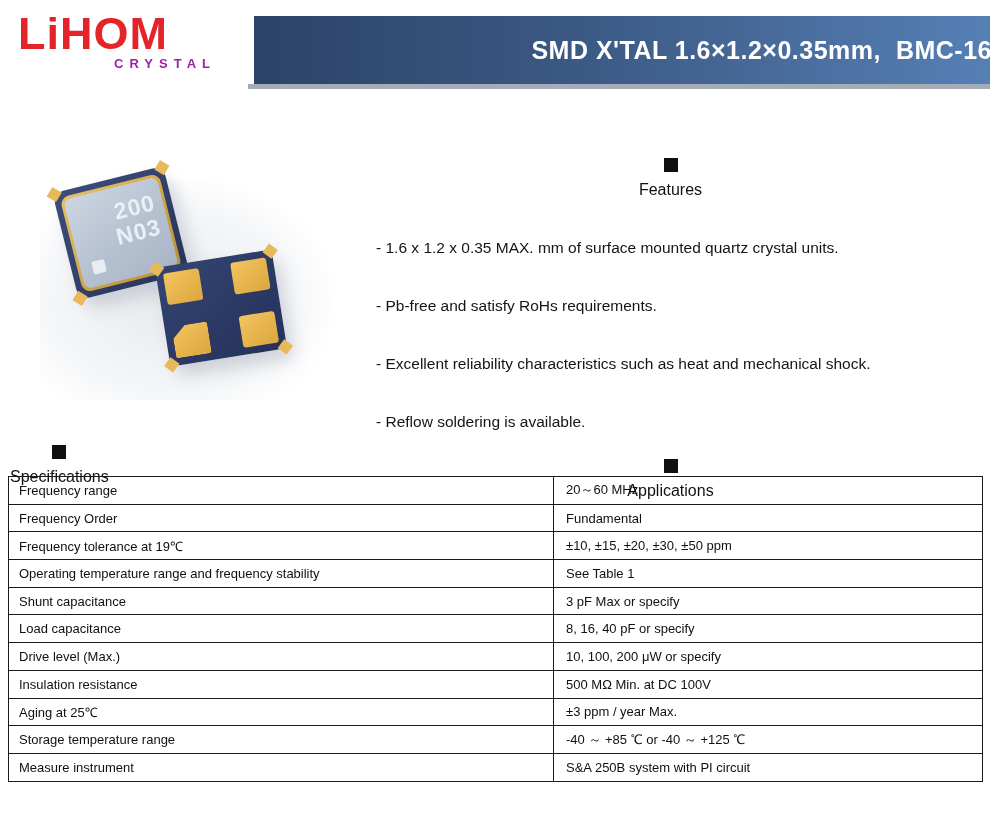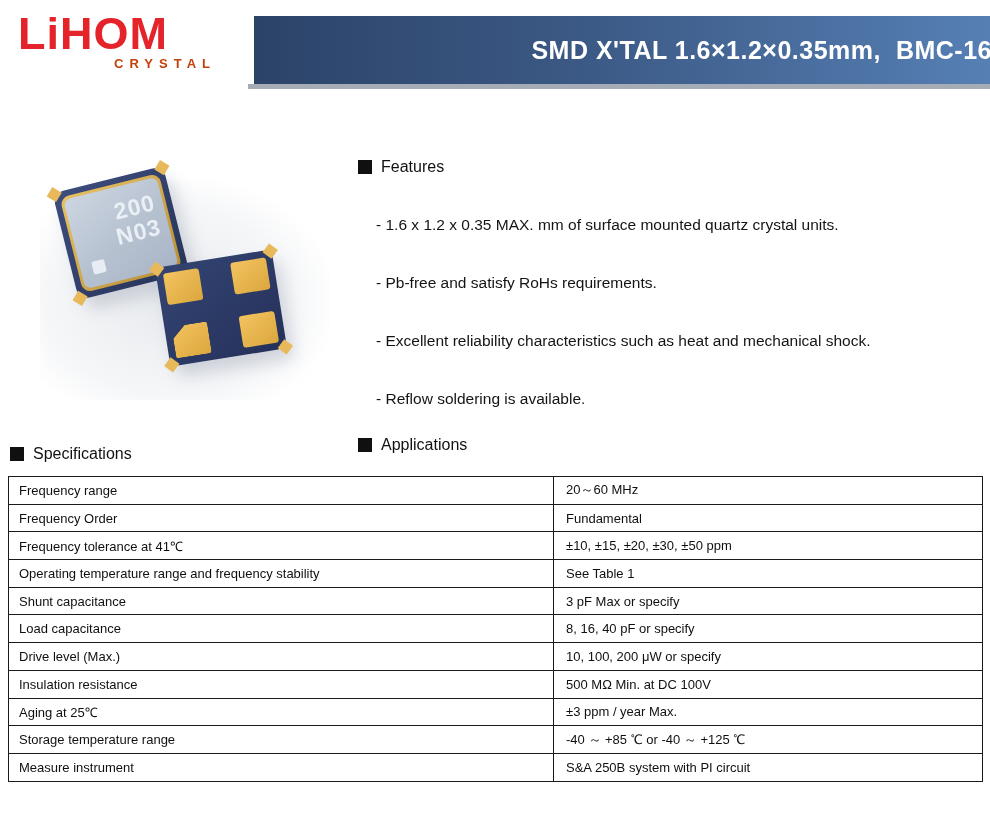--- a/index.html
+++ b/index.html
@@ -9,21 +9,21 @@
     font-family:"Liberation Sans", sans-serif; color:#111; overflow:hidden;padding-left:45px;
   }
 
   
   .logo { position:absolute; left:18px; top:10px; width:200px; text-align:right; }
   .logo-name {
     font-size:45px; line-height:48px; font-weight:bold; letter-spacing:1px;
     color:#e4232a; text-align:left;
   }
   .logo-sub {
-    font-size:13px; font-weight:bold; letter-spacing:6px; color:#c2410c;
+    font-size:13px; font-weight:bold; letter-spacing:6px; color:#a21caf;
     margin-top:-2px; padding-right:2px;
   }
 
   
   .title-bar {
     position:absolute; left:254px; top:16px; width:752px; height:68px;
     background:linear-gradient(to right,#2c4368 0%,#3c5a86 45%,#5781b6 100%);
     display:flex; align-items:center; justify-content:flex-end;
   }
   .title-bar::after {
@@ -83,21 +83,21 @@
     position:absolute; width:11px; height:11px; transform:rotate(45deg);
     background:#e7b95a; z-index:-0;
   }
   .castel.c1 { left:-4px;  top:-4px; }
   .castel.c2 { right:-4px; top:-4px; }
   .castel.c3 { right:-4px; bottom:-4px; }
   .castel.c4 { left:-4px;  bottom:-4px; }
 
   
   .text-col { position:absolute; left:358px; top:158px; width:625px; }
-  .sec-head { display:flex; align-items:center; gap:9px; font-size:16px; color:#111; }
+  .sec-head { display:flex; align-items:center; gap:9px; font-size:16px; color:#111;flex-direction:column; }
   .sq { width:14px; height:14px; background:#101010; flex:0 0 auto; }
   .feature-list, .app-list { list-style:none; margin-top:22px; padding-left:18px; }
   .feature-list li, .app-list li { font-size:15.5px; color:#141414; margin-bottom:15.5px; line-height:18px;margin-top:40px; }
   .apps-block { margin-top:28px; }
 
   
   .specs-head { position:absolute; left:10px; top:445px; }
   .spec-table {
     position:absolute; left:8px; top:476px; width:974px;
     border-collapse:collapse; table-layout:fixed;
@@ -189,21 +189,21 @@
     <tbody>
       <tr>
         <td>Frequency range</td>
         <td class="val">20～60 MHz</td>
       </tr>
       <tr>
         <td>Frequency Order</td>
         <td class="val">Fundamental</td>
       </tr>
       <tr>
-        <td>Frequency tolerance at 41℃</td>
+        <td>Frequency tolerance at 19℃</td>
         <td class="val">±10, ±15, ±20, ±30, ±50 ppm</td>
       </tr>
       <tr>
         <td>Operating temperature range and frequency stability</td>
         <td class="val">See Table 1</td>
       </tr>
       <tr>
         <td>Shunt capacitance</td>
         <td class="val">3 pF Max or specify</td>
       </tr>

